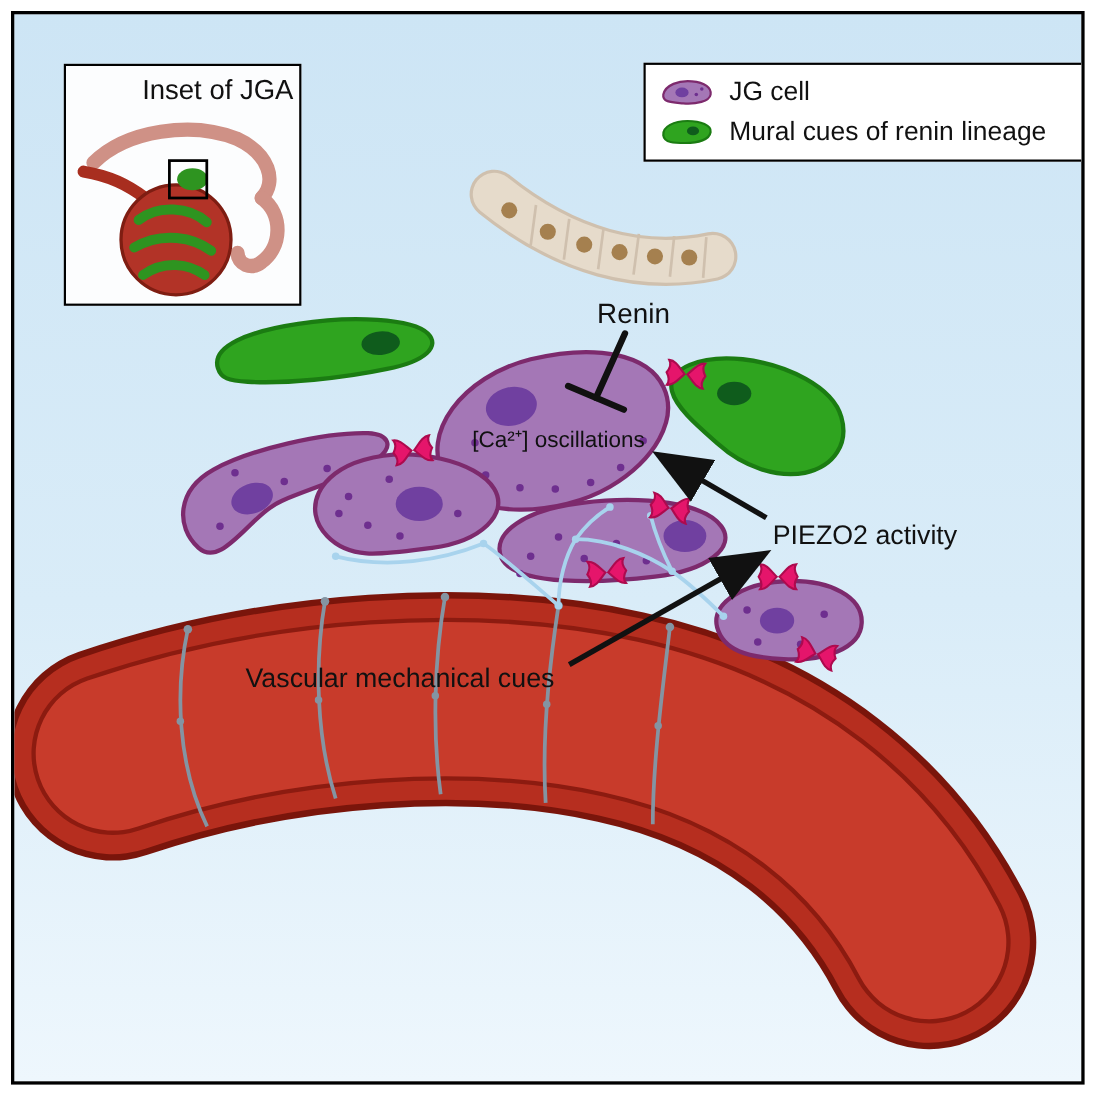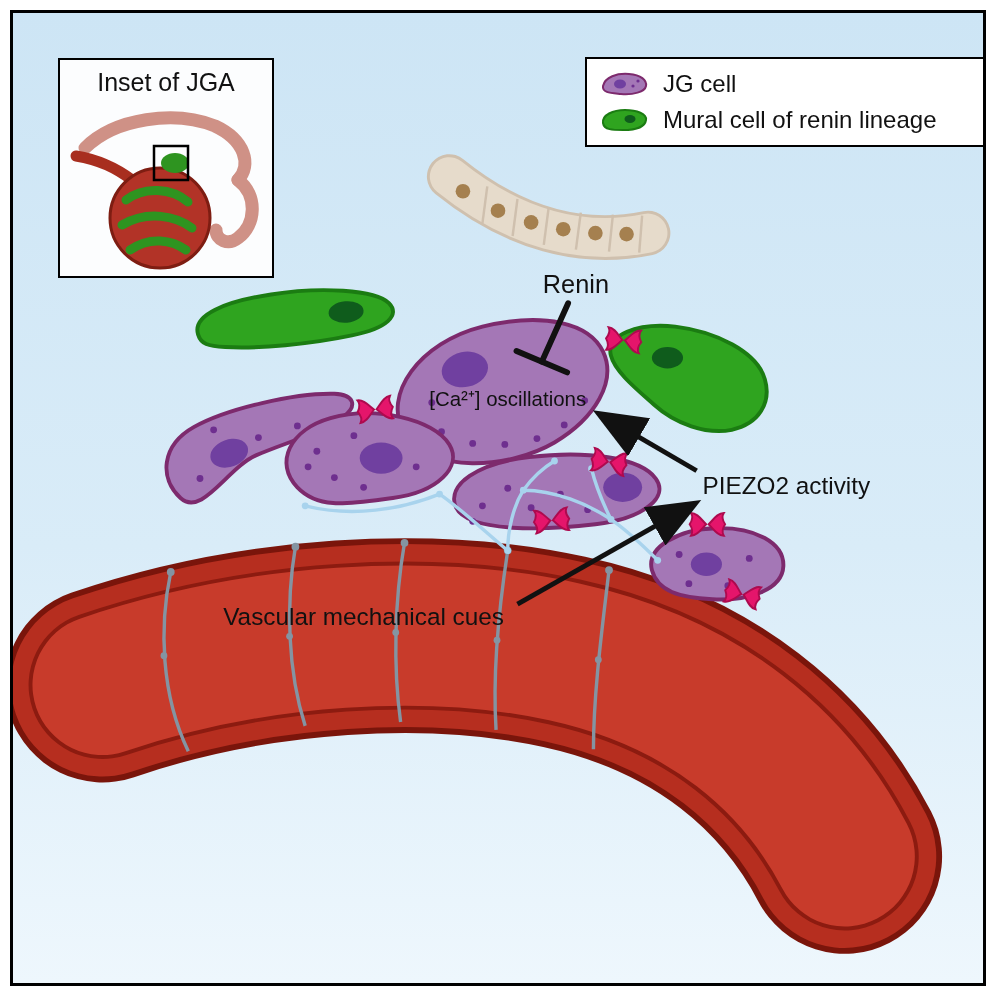--- a/index.html
+++ b/index.html
@@ -6,21 +6,21 @@
   .figure{position:relative;width:996px;height:996px;background:#ffffff;
           font-family:"Liberation Sans",sans-serif;}
   .frame{position:absolute;left:10px;top:10px;right:10px;bottom:10px;
          border:3px solid #000;
          background:linear-gradient(180deg,#cde5f5 0%,#d9ecf8 55%,#eef7fd 100%);
          overflow:hidden;}
   .main-art{position:absolute;left:0;top:0;width:100%;height:100%;}
   .inset-box{position:absolute;left:45px;top:45px;width:212px;height:216px;
              background:#fcfdfe;border:2px solid #000;}
   .inset-title{position:absolute;left:0;top:8px;width:100%;text-align:center;
-               font-size:25px;color:#111;}
+               font-size:25px;color:#111;padding-left:32px;}
   .inset-art{position:absolute;left:0;top:0;width:100%;height:100%;}
   .legend-box{position:absolute;left:572px;top:44px;width:436px;
               background:#ffffff;border:2px solid #000;
               padding:10px 12px;box-sizing:border-box;
               display:flex;flex-direction:column;gap:6px;}
   .legend-row{display:flex;align-items:center;gap:12px;height:30px;}
   .legend-icon{width:52px;display:flex;justify-content:center;align-items:center;}
   .legend-label{font-size:24px;color:#111;white-space:nowrap;}
   svg text{font-family:"Liberation Sans",sans-serif;fill:#111;}
 </style>
@@ -231,18 +231,18 @@
         </span>
         <span class="legend-label">JG cell</span>
       </div>
       <div class="legend-row">
         <span class="legend-icon">
           <svg width="50" height="28" viewBox="-25 -14 50 28">
             <path d="M-22,3 C-23,-5 -12,-10 0,-10 C12,-10 22,-6 21,0 C20,7 10,10 -2,10 C-12,10 -21,10 -22,3 Z" fill="#2fa41f" stroke="#1b7c12" stroke-width="2"></path>
             <ellipse cx="5" cy="-1" rx="5.5" ry="4" fill="#0f5c1c"></ellipse>
           </svg>
         </span>
-        <span class="legend-label">Mural cell of renin lineage</span>
+        <span class="legend-label">Mural cues of renin lineage</span>
       </div>
     </div>
 
   </div>
 </div>
 
 </body></html>

